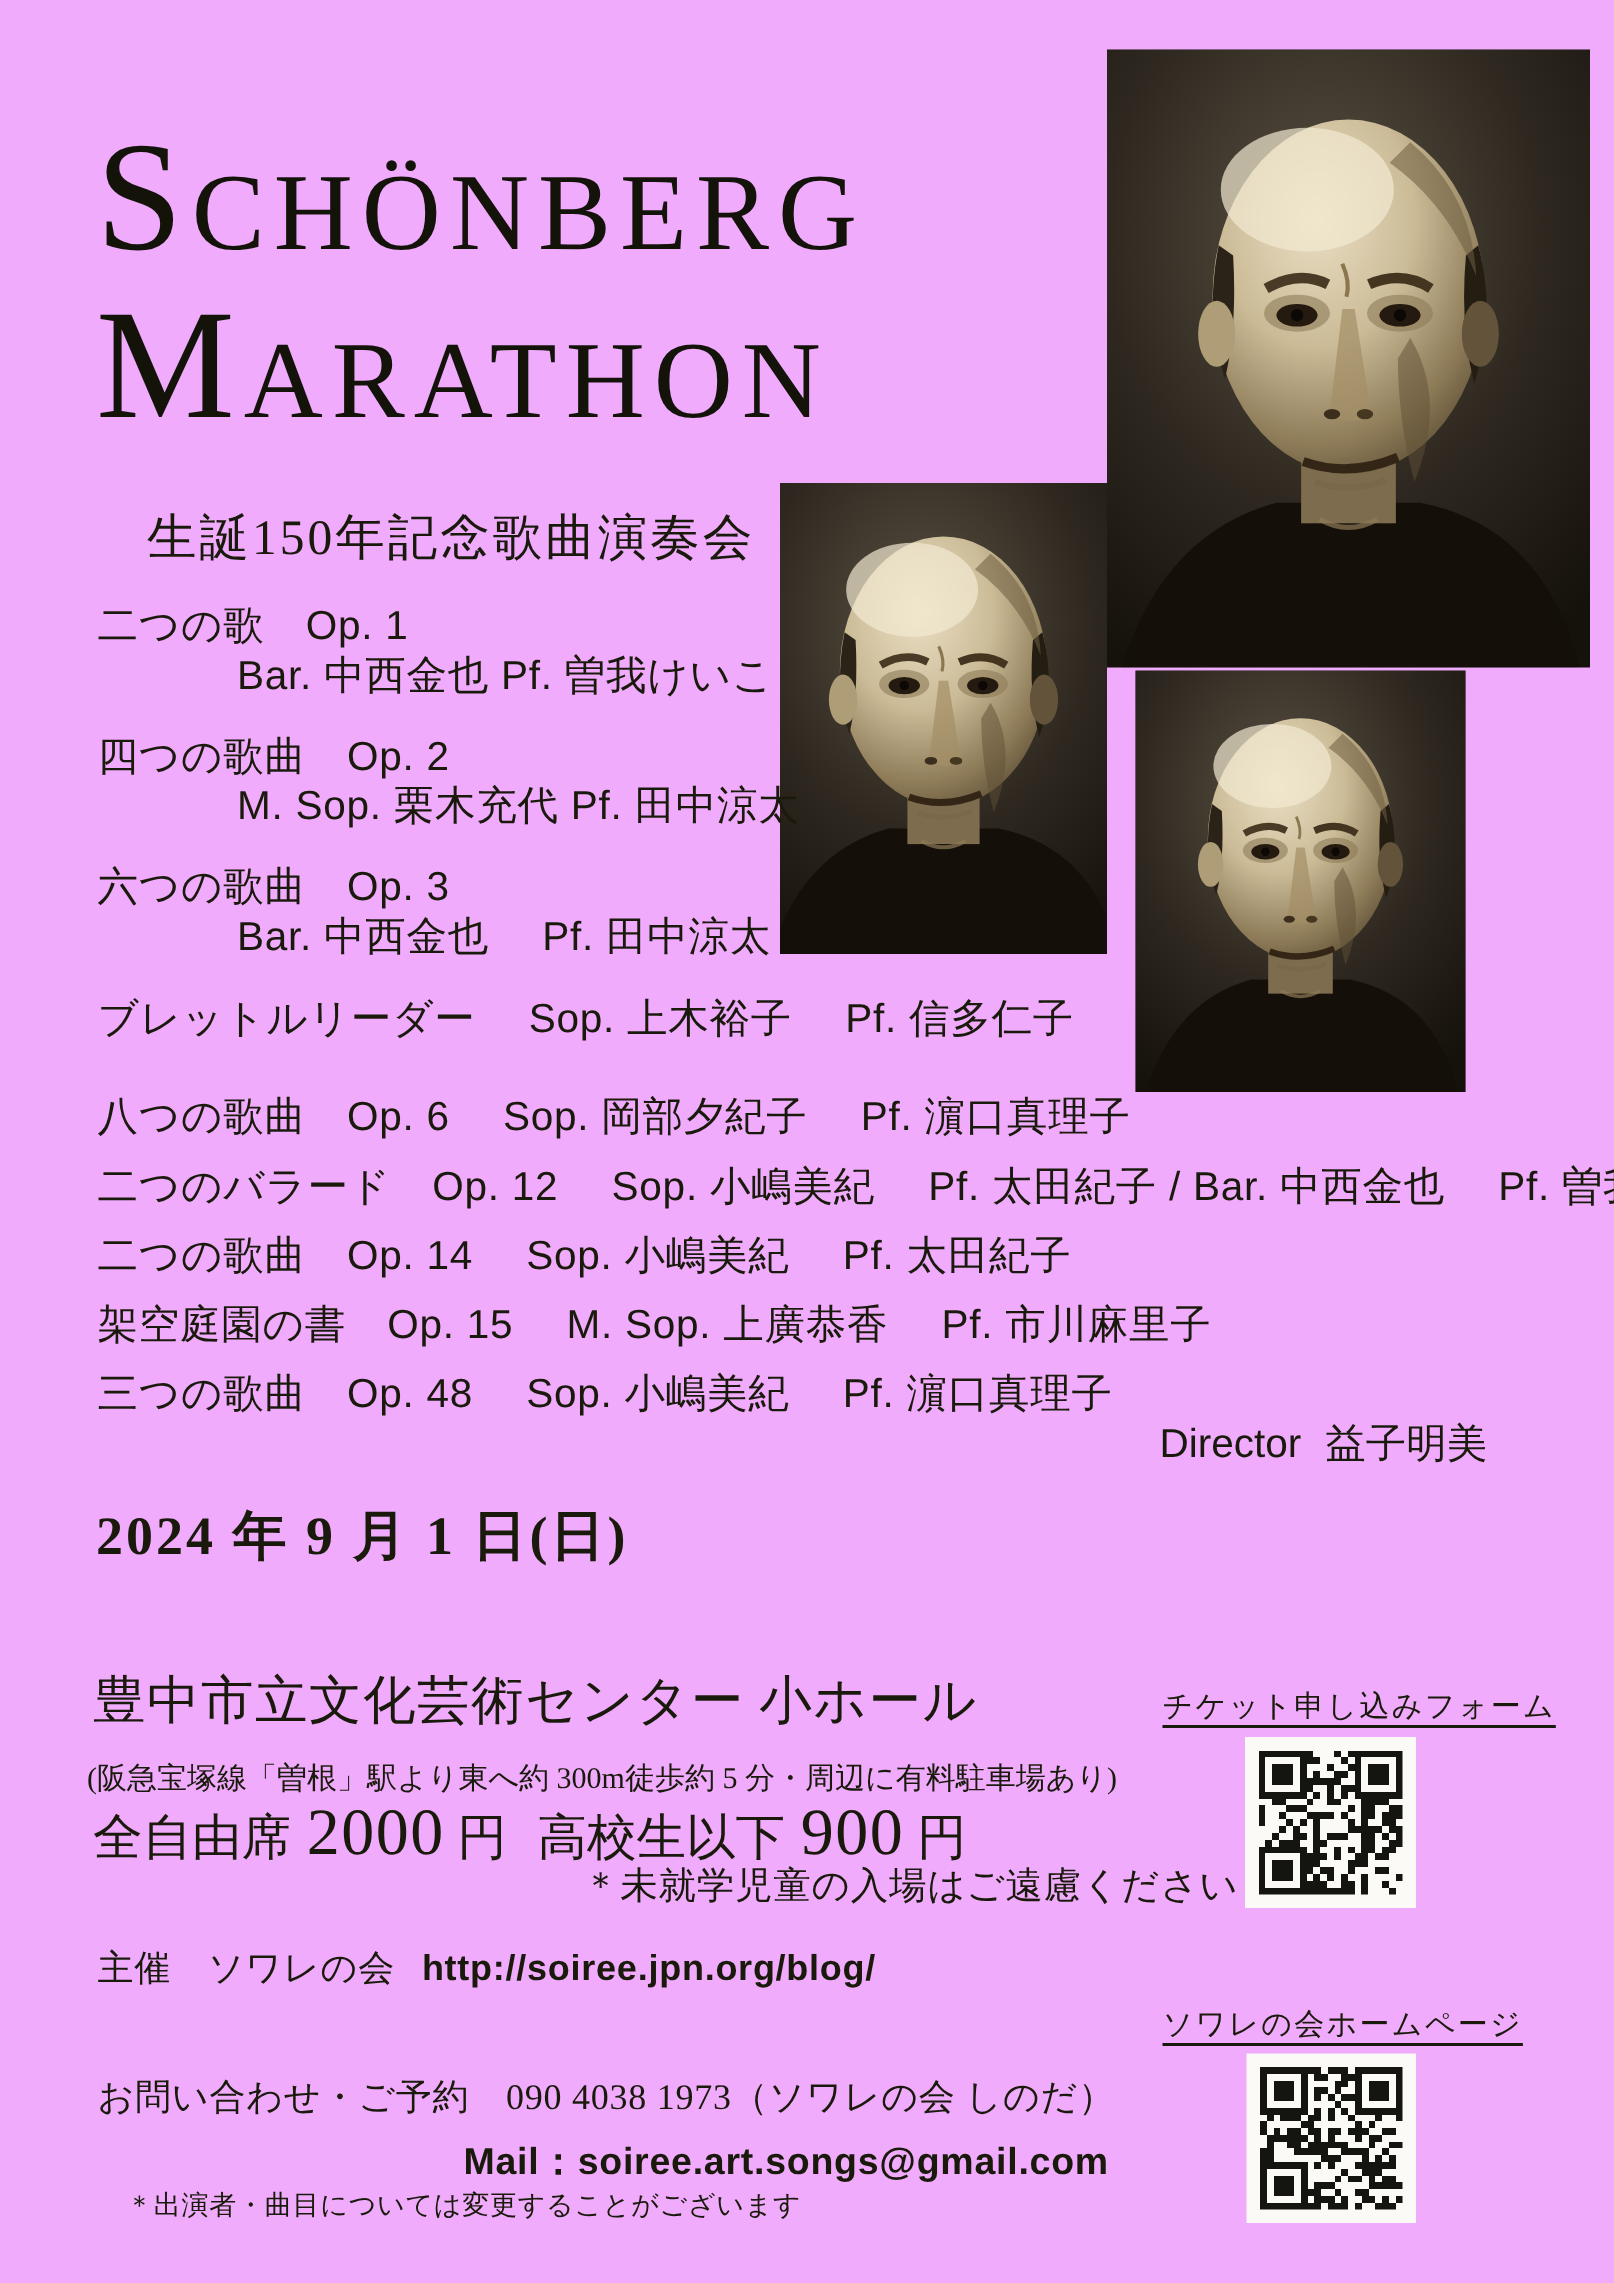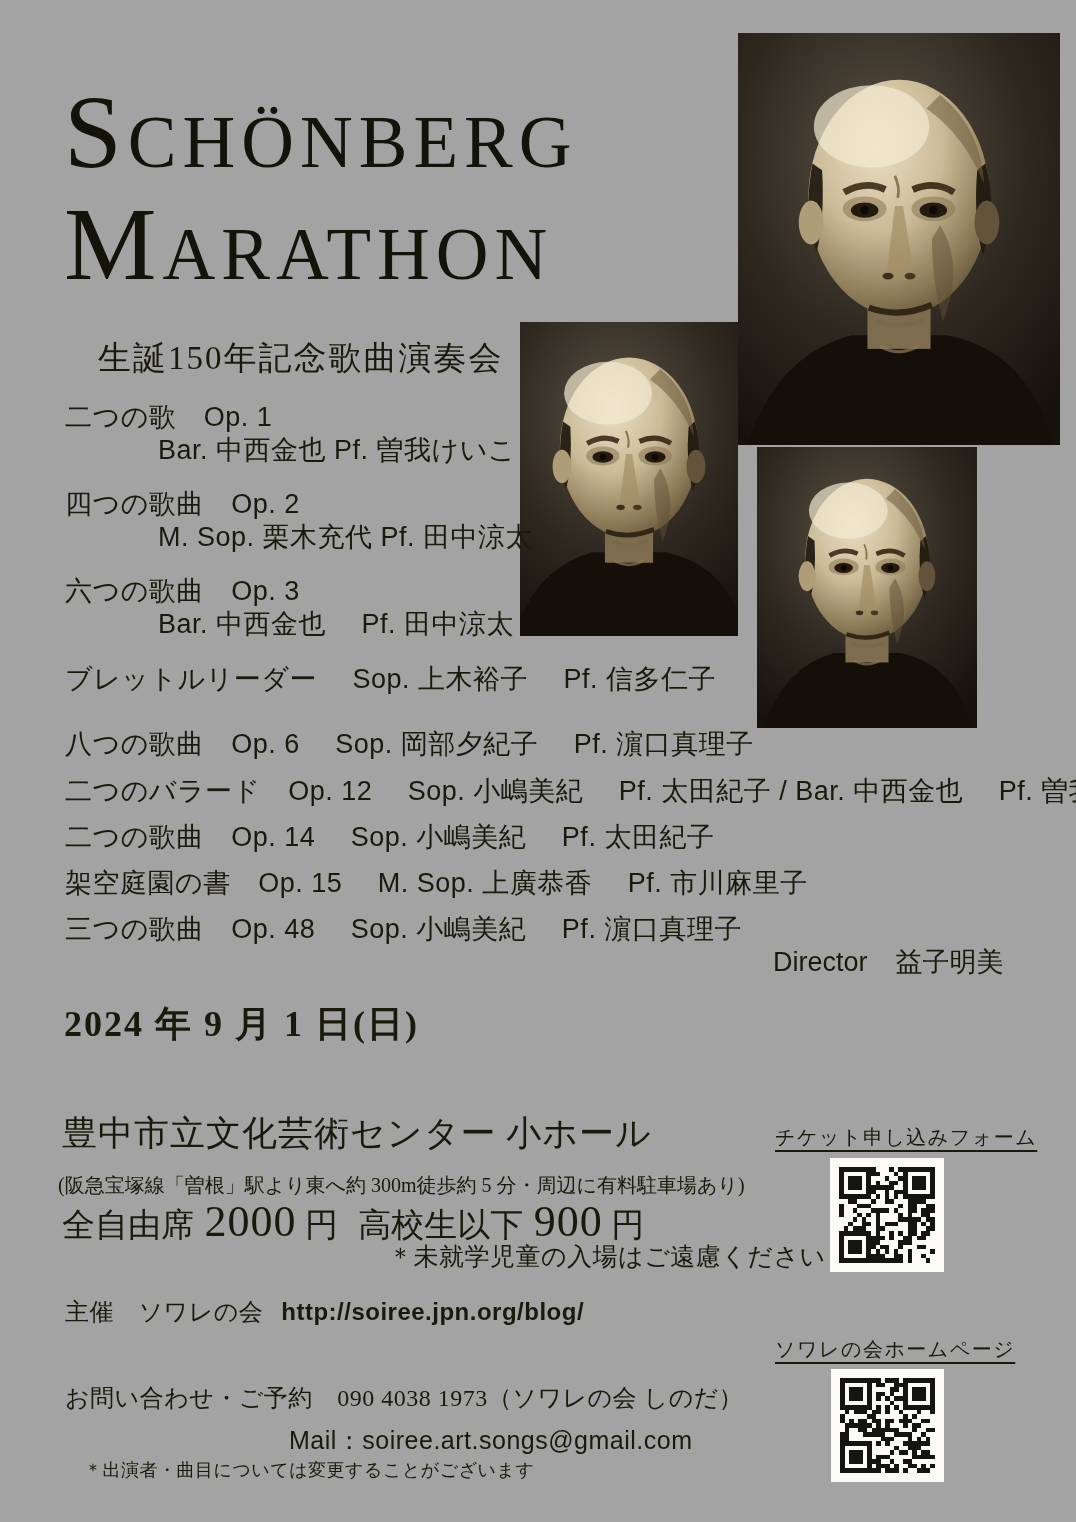--- a/index.html
+++ b/index.html
@@ -70,21 +70,21 @@
       <ellipse cx="112" cy="177" rx="4" ry="2.5" fill="#3c2e1c"></ellipse>
       <ellipse cx="128" cy="177" rx="4" ry="2.5" fill="#463721"></ellipse>
       <path d="M98 200 Q120 208 144 198" stroke="#332616" stroke-width="4.5" fill="none"></path>
       <path d="M104 210 Q120 216 138 209" stroke="#7b674a" stroke-width="3" fill="none" opacity="0.8"></path>
       <path d="M106 228 Q120 236 134 228" stroke="#8d7b58" stroke-width="2.5" fill="none" opacity="0.7"></path>
       <path d="M150 140 Q168 170 152 210 Q144 180 144 150 Z" fill="#5f5036" opacity="0.5"></path>
     </symbol>
   </defs>
 </svg>
 
-<div class="poster" style="background: #a3a3a3; color: rgb(26, 26, 12);">
+<div class="poster" style="background: #f0abfc; color: rgb(26, 26, 12);">
 
   <div class="photo" style="left: 738px; top: 33px; width: 322px; height: 412px; background: rgb(34, 29, 21);">
     <svg viewBox="0 0 240 300" preserveAspectRatio="xMidYMid slice" width="100%" height="100%">
         <use href="#portrait"></use>
       </svg>
   </div>
   <div class="photo" style="left: 520px; top: 322px; width: 218px; height: 314px; background: rgb(34, 29, 21);">
     <svg viewBox="0 0 240 300" preserveAspectRatio="xMidYMid slice" width="100%" height="100%">
         <use href="#portrait"></use>
       </svg>
@@ -109,21 +109,21 @@
     <div class="p-line perf" style="top:606px">Bar. 中西金也　 Pf. 田中涼太</div>
     <div class="p-line" style="top:661px">ブレットルリーダー　 Sop. 上木裕子　 Pf. 信多仁子</div>
     <div class="p-line" style="top:726px">八つの歌曲　Op. 6　 Sop. 岡部夕紀子　 Pf. 濵口真理子</div>
     <div class="p-line" style="top:773px">二つのバラード　Op. 12　 Sop. 小嶋美紀　 Pf. 太田紀子 / Bar. 中西金也　 Pf. 曽我けいこ</div>
     <div class="p-line" style="top:819px">二つの歌曲　Op. 14　 Sop. 小嶋美紀　 Pf. 太田紀子</div>
     <div class="p-line" style="top:865px">架空庭園の書　Op. 15　 M. Sop. 上廣恭香　 Pf. 市川麻里子</div>
     <div class="p-line" style="top:911px">三つの歌曲　Op. 48　 Sop. 小嶋美紀　 Pf. 濵口真理子</div>
   </div>
 
   <div class="abs director" style="left:773px; top:944px;">
-    <span>Director</span><span style="margin-left:28px">益子明美</span>
+    <span>Director</span><span style="margin-left:16px">益子明美</span>
   </div>
 
   <div class="abs serif" style="left:64px; top:1000px; font-size:36px; letter-spacing:2px; font-weight:600;">2024 年 9 月 1 日(日)</div>
   <div class="abs serif" style="left:62px; top:1110px; font-size:35px; letter-spacing:1px;">豊中市立文化芸術センター 小ホール</div>
   <div class="abs serif" style="left:58px; top:1172px; font-size:20px;">(阪急宝塚線「曽根」駅より東へ約 300m徒歩約 5 分・周辺に有料駐車場あり)</div>
 
   <div class="abs" style="left:62px; top:1196px;">
     <span class="serif pr-k">全自由席</span>
     <span class="pr-d" style="margin-left:6px">2000</span>
     <span class="serif pr-k" style="margin-left:4px">円</span>
@@ -621,16 +621,16 @@
           <rect x="17" y="20" width="1" height="1"></rect>
           <rect x="18" y="20" width="1" height="1"></rect>
           <rect x="19" y="20" width="1" height="1"></rect>
         </svg></div>
   </div>
 
   <div class="abs serif f24" style="left:65px; top:1296px;">
     <span>主催　ソワレの会</span><span style="margin-left:18px; font-family:'Liberation Sans','DejaVu Sans',sans-serif; font-weight:700;">http://soiree.jpn.org/blog/</span>
   </div>
   <div class="abs serif f24" style="left:65px; top:1382px;">お問い合わせ・ご予約　090 4038 1973（ソワレの会 しのだ）</div>
-  <div class="abs f24" style="left:289px; top:1424px; font-size:25px;">Mail：soiree.art.songs@gmail.com</div>
+  <div class="abs f24" style="left:309px; top:1424px; font-size:25px;font-weight:bold;">Mail：soiree.art.songs@gmail.com</div>
   <div class="abs serif" style="left:84px; top:1458px; font-size:18px; letter-spacing:0.5px;">＊出演者・曲目については変更することがございます</div>
 
 </div>
 
 </body></html>

